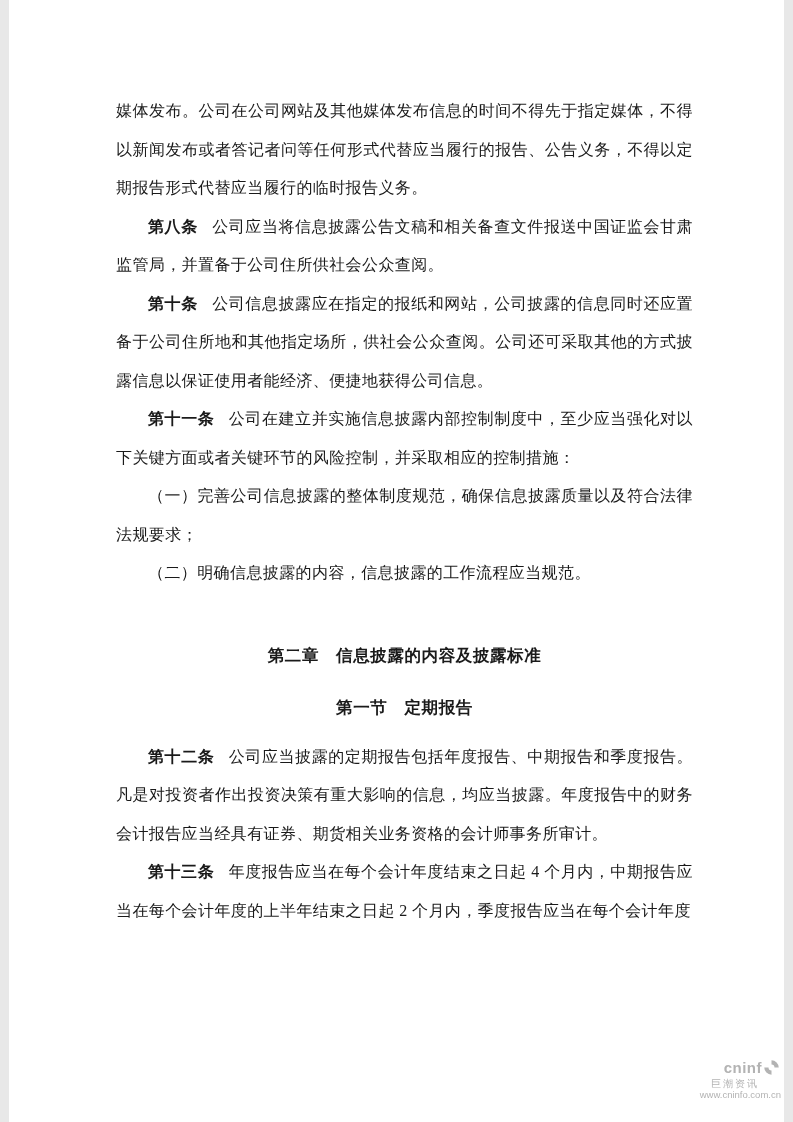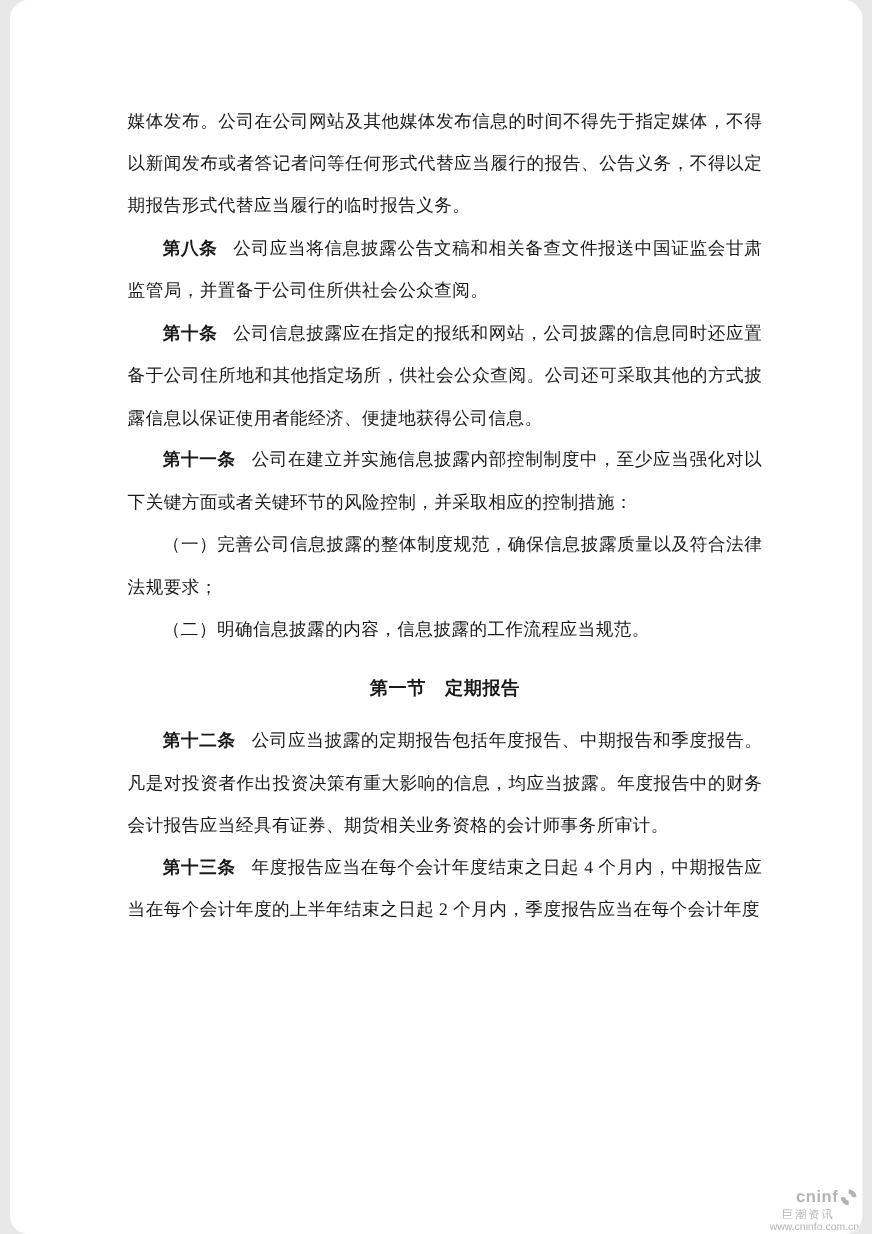--- a/index.html
+++ b/index.html
@@ -3,21 +3,20 @@
 <meta charset="utf-8">
 <style>
   html,body{margin:0;padding:0;background:#e8e8e8;}
   .page{
     position:relative;
     width:775px;height:1122px;
     background:#ffffff;
     margin:0 auto;
     overflow:hidden;
     font-family:"Liberation Serif","DejaVu Serif",serif;
-    border-radius:17px;
   }
   .content{
     position:absolute;
     left:107px;top:92px;width:577px;
     color:#1a1a1a;
     font-size:16px;
     line-height:38.5px;
     text-align:justify;
     letter-spacing:0.4px;
   }
@@ -31,21 +30,21 @@
     text-indent:0;
     line-height:38.5px;
     margin:0;
     letter-spacing:0.6px;
   }
   h1.chapter{margin-top:44px;}
   h2.section{margin-top:14px;}
   .para.after-section{margin-top:10px;}
   .watermark{
     position:absolute;
-    right:3px;bottom:0;
+    right:3px;bottom:21px;
     width:86px;
     color:#b3b3b3;
     font-family:"Liberation Sans","DejaVu Sans",sans-serif;
     text-align:center;
     line-height:1.15;
     user-select:none;
   }
   .brand-row{
     display:flex;
     align-items:center;
@@ -76,20 +75,21 @@
 
 
     <p class="para"><b class="lead">第十条</b><span>公司信息披露应在指定的报纸和网站，公司披露的信息同时还应置备于公司住所地和其他指定场所，供社会公众查阅。公司还可采取其他的方式披露信息以保证使用者能经济、便捷地获得公司信息。</span></p>
 
     <p class="para"><b class="lead">第十一条</b><span>公司在建立并实施信息披露内部控制制度中，至少应当强化对以下关键方面或者关键环节的风险控制，并采取相应的控制措施：</span></p>
 
     <p class="para">（一）完善公司信息披露的整体制度规范，确保信息披露质量以及符合法律法规要求；</p>
 
     <p class="para">（二）明确信息披露的内容，信息披露的工作流程应当规范。</p>
 
+    <h1 class="chapter">第二章　信息披露的内容及披露标准</h1>
 
     <h2 class="section">第一节　定期报告</h2>
 
     <p class="para after-section"><b class="lead">第十二条</b><span>公司应当披露的定期报告包括年度报告、中期报告和季度报告。凡是对投资者作出投资决策有重大影响的信息，均应当披露。年度报告中的财务会计报告应当经具有证券、期货相关业务资格的会计师事务所审计。</span></p>
 
     <p class="para"><b class="lead">第十三条</b><span>年度报告应当在每个会计年度结束之日起 4 个月内，中期报告应当在每个会计年度的上半年结束之日起 2 个月内，季度报告应当在每个会计年度</span></p>
 
   </main>
 
   <aside class="watermark">

